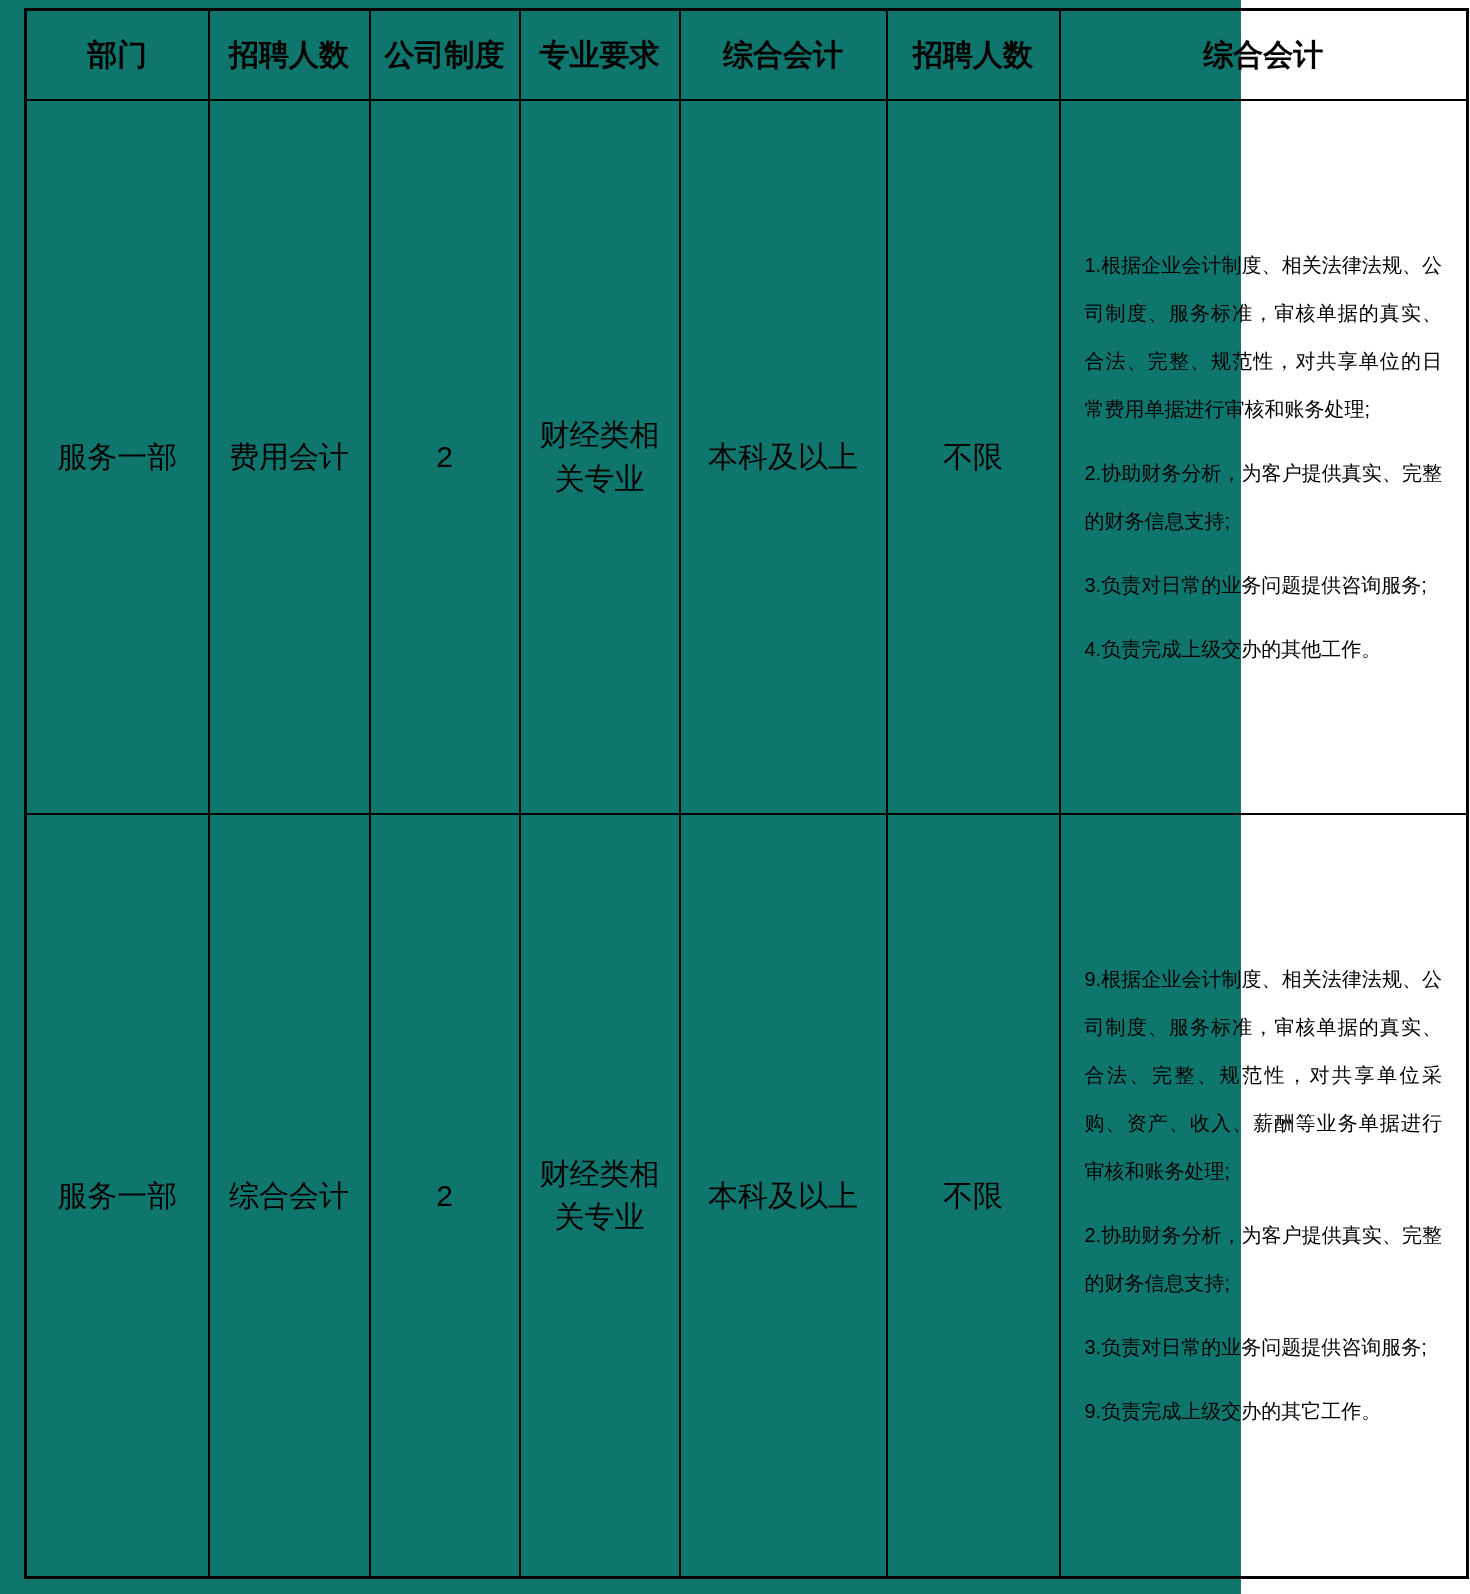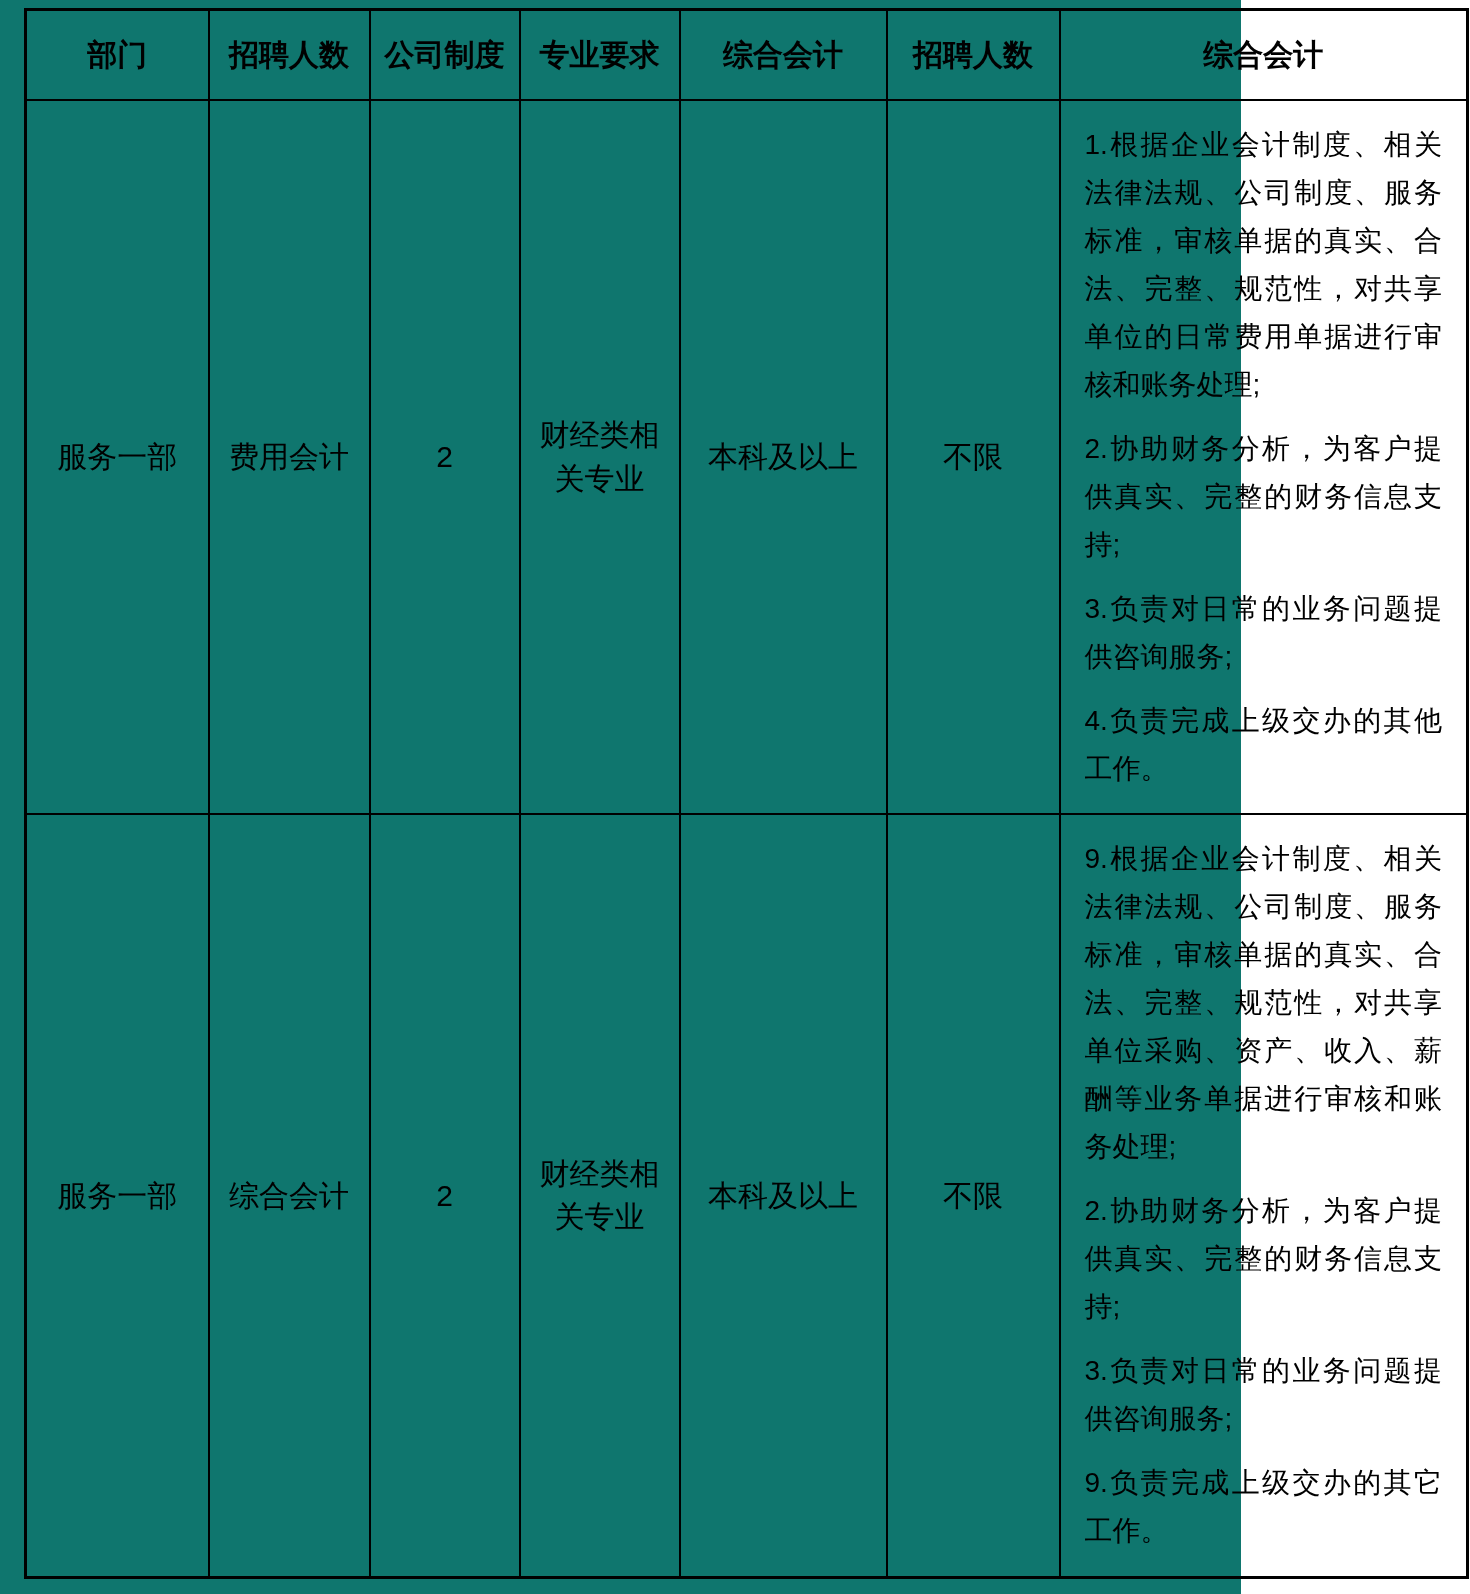--- a/index.html
+++ b/index.html
@@ -39,21 +39,21 @@
     line-height: 1.4;
   }
   td {
     font-size: 30px;
     line-height: 1.45;
   }
   td.desc-cell {
     text-align: justify;
     text-align-last: left;
     padding: 0 24px;
-    font-size: 28px;
+    font-size: 20px;
   }
   td.desc-cell p {
     margin: 0 0 16px 0;
     line-height: 48px;
   }
   td.desc-cell p:last-child { margin-bottom: 0; }
 </style>
 </head>
 <body>
 

